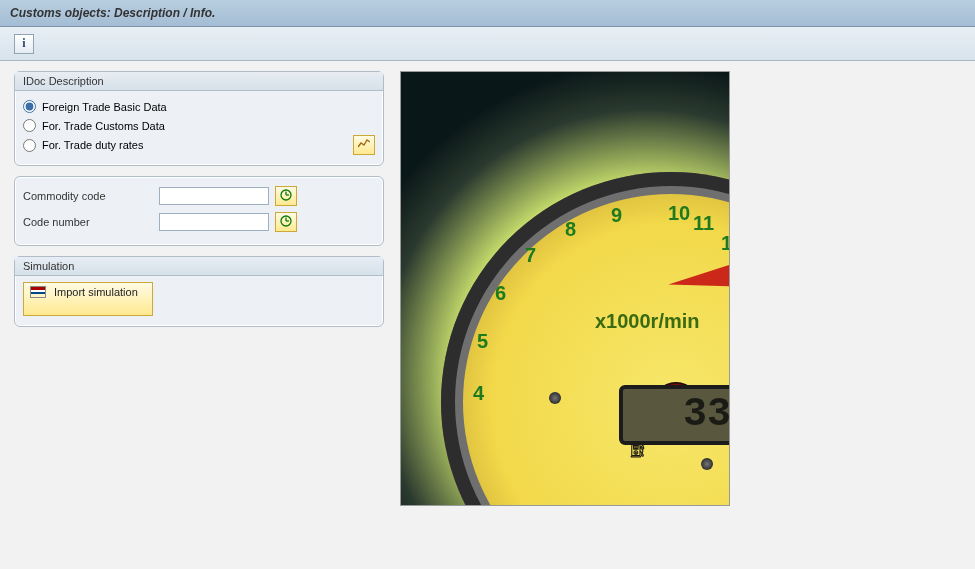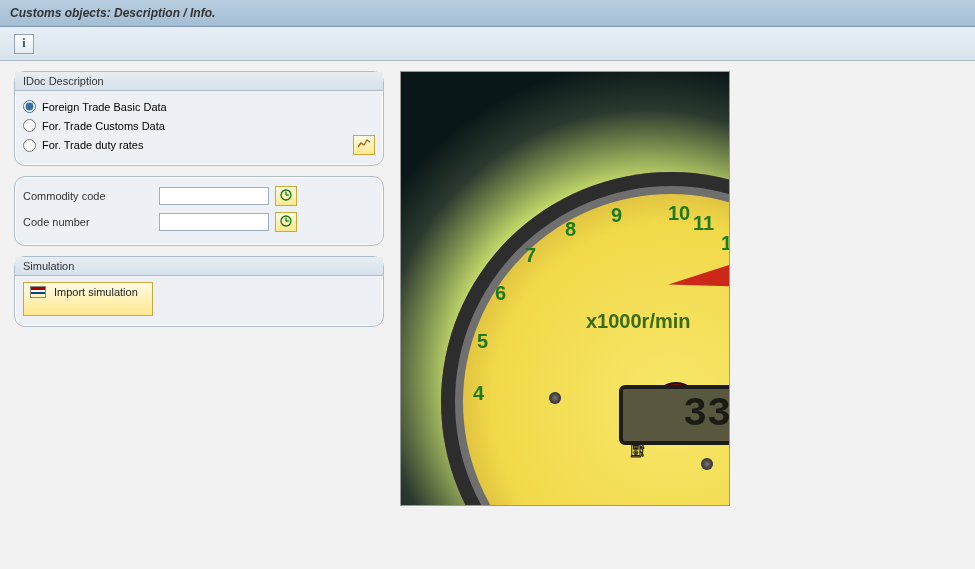--- a/index.html
+++ b/index.html
@@ -55,21 +55,21 @@
       gap: 16px;
     }
     .left-col {
       width: 370px;
       display: flex;
       flex-direction: column;
       gap: 10px;
     }
     .groupbox {
       border: 1px solid #b0bdc9;
-      border-radius: 11px;
+      border-radius: 6px;
       background: #edf1f5;
       box-shadow: inset 0 0 0 1px #fff;
     }
     .groupbox-header {
       background: linear-gradient(#e7edf3,#d7e1ea);
       border-bottom: 1px solid #b0bdc9;
       padding: 3px 8px;
       font-size: 11px;
       color: #333;
     }
@@ -156,21 +156,21 @@
       left: 272px; top: 200px;
       width: 0; height: 0;
       border-left: 0px solid transparent;
       border-right: 180px solid rgba(200,20,20,0.9);
       border-top: 12px solid transparent;
       border-bottom: 50px solid transparent;
       transform-origin: left center;
       transform: rotate(-14deg);
     }
     .tick-label { position:absolute; color:#1e7a1e; font-weight:bold; font-size:20px; }
-    .unit-label { position:absolute; left:185px; top:238px; color:#3a6a12; font-weight:bold; font-size:20px; }
+    .unit-label { position:absolute; left:194px; top:238px; color:#3a6a12; font-weight:bold; font-size:20px; }
     .lcd {
       position:absolute;
       right: -10px; bottom: 60px;
       width: 120px; height: 60px;
       background:#59583e;
       border: 4px solid #1c1c1c;
       border-radius: 6px;
       color:#1b1b15;
       font-family: "Courier New", monospace;
       font-size: 40px;

